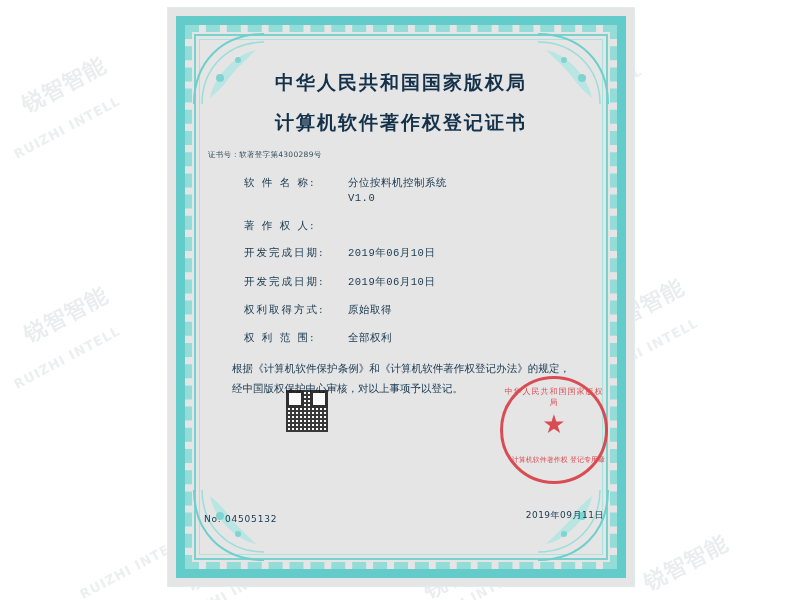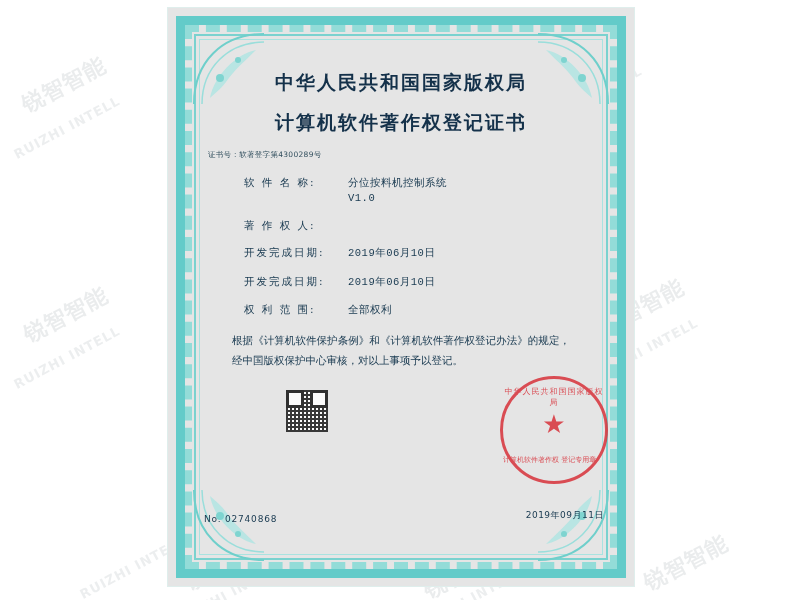--- a/index.html
+++ b/index.html
@@ -204,21 +204,21 @@
   .seal .arc {
     position: absolute;
     left: 0; right: 0; top: 7px;
     text-align: center;
     font-size: 8px;
     letter-spacing: 1px;
   }
   .seal .bottomtext {
     position: absolute;
     left: 0; right: 0; bottom: 16px;
-    text-align: left;
+    text-align: right;
     font-size: 7px;
     line-height: 1.35;
   }
 
   .issuedate {
     position: absolute;
     right: 30px;
     bottom: 64px;
     font-size: 9px;
     color: #17384f;
@@ -314,33 +314,37 @@
           </div>
           <div class="row">
             <div class="lbl">开发完成日期:</div>
             <div class="val">2019年06月10日</div>
           </div>
           <div class="row">
             <div class="lbl">开发完成日期:</div>
             <div class="val">2019年06月10日</div>
           </div>
           <div class="row">
+            <div class="lbl">权利取得方式:</div>
+            <div class="val">原始取得</div>
+          </div>
+          <div class="row">
             <div class="lbl">权 利 范 围:</div>
             <div class="val">全部权利</div>
           </div>
         </div>
 
       <div class="para">根据《计算机软件保护条例》和《计算机软件著作权登记办法》的规定，经中国版权保护中心审核，对以上事项予以登记。</div>
     </div>
 
     <div class="qr"></div>
 
     <div class="seal">
       <div class="arc">中华人民共和国国家版权局</div>
       <div class="star">★</div>
       <div class="bottomtext">计算机软件著作权
 登记专用章</div>
     </div>
 
     <div class="issuedate">2019年09月11日</div>
-    <div class="docno">No. 02740868</div>
+    <div class="docno">No. 04505132</div>
   </div>
 </div>
 
 </body></html>

